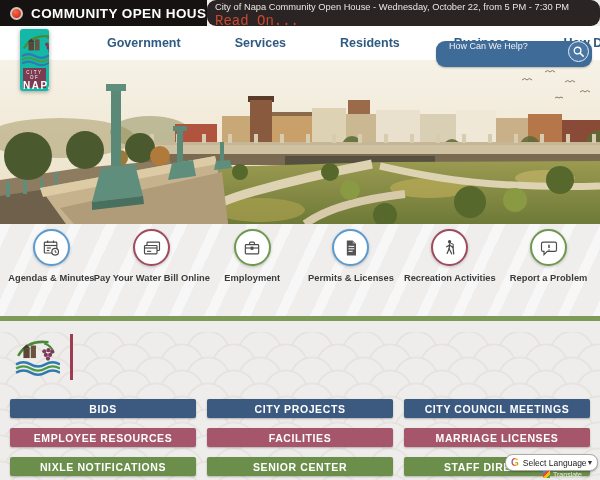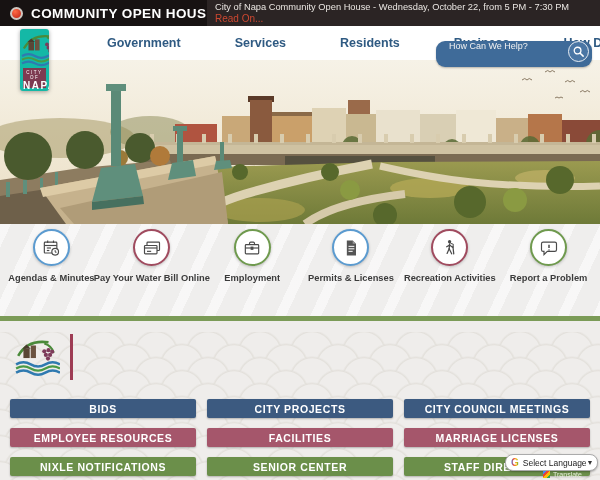--- a/index.html
+++ b/index.html
@@ -6,23 +6,23 @@
   html,body { width:600px; }
   body { font-family:"Liberation Sans", sans-serif; background:#fff; }
   .page { position:relative; width:600px; height:480px; overflow:hidden; background:#efedeb; }
 
   
   .alert-bar { display:flex; height:26px; width:100%; }
   .alert-left { width:207px; background:#171212; display:flex; align-items:center; padding-left:10px; flex-shrink:0; }
   .alert-dot { width:13px; height:13px; border-radius:50%; border:2px solid #cfc6c0;
     background:radial-gradient(circle at 35% 30%, #ff6a45, #bf2013); margin-right:8px; flex-shrink:0; }
   .alert-title { color:#fff; font-size:13.5px; font-weight:700; letter-spacing:.4px; white-space:nowrap; }
-  .alert-right { flex:1; background:#2b2424; padding:2px 6px 0 8px; line-height:1.15; }
+  .alert-right { flex:1; background:#2b2424; padding:2px 6px 0 8px; line-height:1.15;border-radius:9px; }
   .alert-msg { color:#e9e5e1; font-size:9.3px; white-space:nowrap; }
-  .alert-readon { color:#cc4730; font-size:10px; cursor:pointer; }
+  .alert-readon { color:#cc4730; font-size:14px; cursor:pointer;font-family:Liberation Mono, monospace; }
 
   
   .navbar { position:relative; height:34px; background:#ffffff; display:flex; align-items:center; z-index:4; }
   .nav-items { display:flex; align-items:flex-start; gap:16px; margin-left:88px; }
   .nav-item { color:#2f5a82; font-size:12.5px; font-weight:700; padding:0 19px; white-space:nowrap; cursor:pointer; }
   .search-pill { position:absolute; right:8px; top:15px; width:156px; height:26px; background:#3f6b99;
     border-radius:9px; display:flex; align-items:flex-start; box-shadow:0 1px 2px rgba(0,0,0,.25); }
   .search-input { flex:1; background:transparent; border:none; outline:none; color:#fff;
     font-size:9px; font-family:"Liberation Sans",sans-serif; padding-left:13px; }
   .search-input::placeholder { color:#f2f2f2; opacity:1; }

